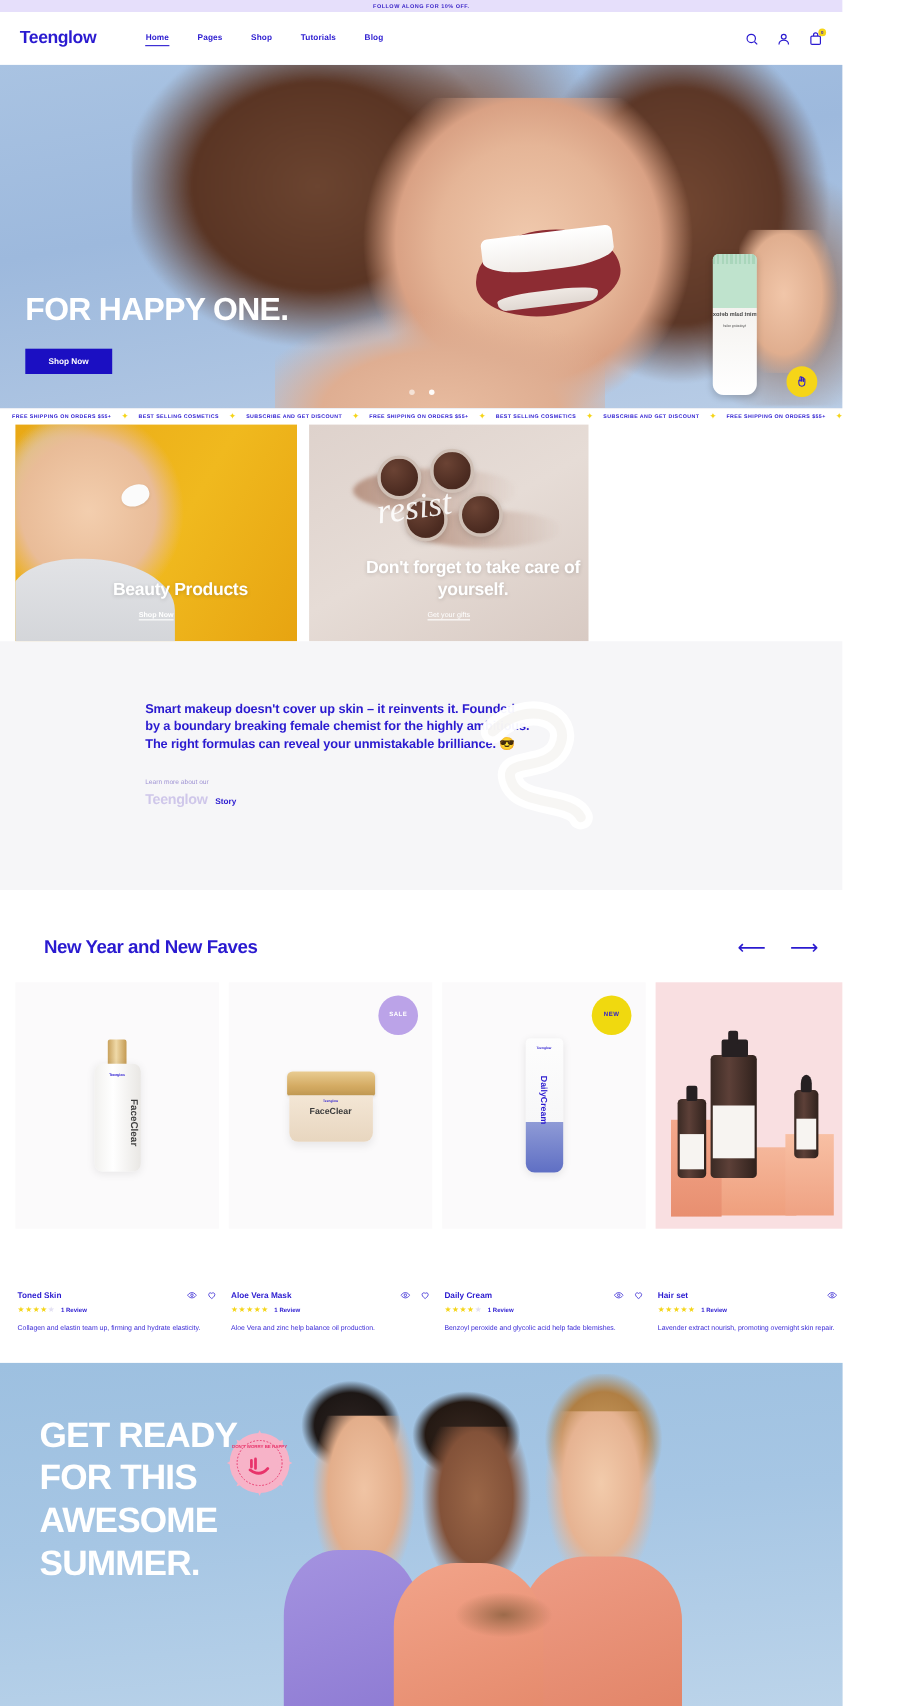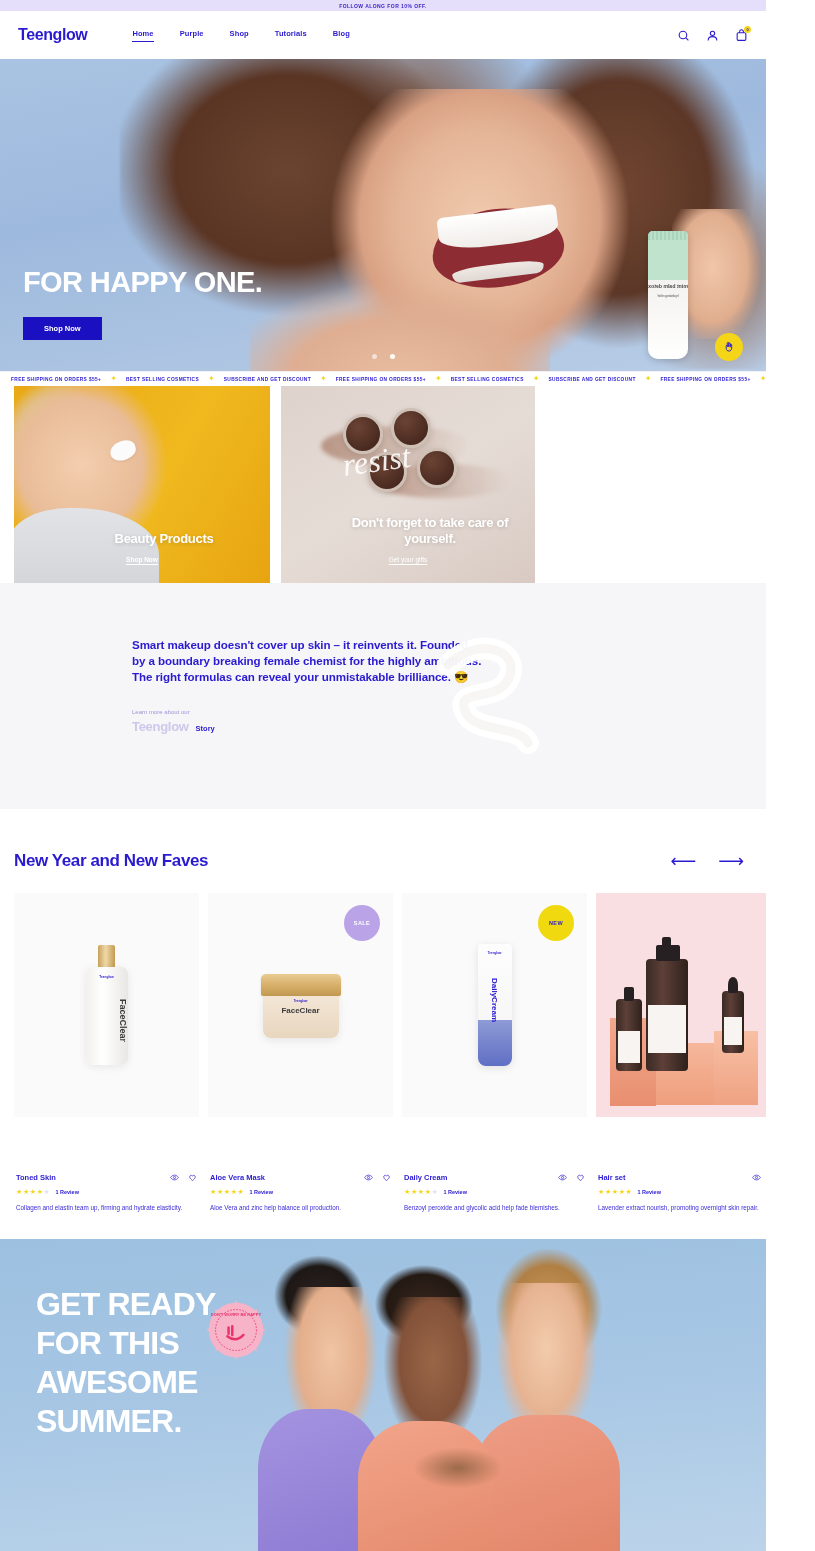--- a/index.html
+++ b/index.html
@@ -197,21 +197,21 @@
   .cat-c-arm {
     position:absolute; left:30px; top:60px; width:200px; height:70px;
     background:radial-gradient(ellipse 55% 40% at 50% 50%, #c48f6c 0%, rgba(196,143,108,0) 75%);
   }
   .cat-overlay {
     position:absolute; inset:0; display:flex; flex-direction:column;
     align-items:center; justify-content:flex-end; padding-bottom:20px;
     text-align:center; z-index:3;
   }
   .cat-title {
-    color:#ffffff; font-size:13px; font-weight:800; letter-spacing:-.3px;
+    color:#ffffff; font-size:16px; font-weight:800; letter-spacing:-.3px;
     line-height:1.25; text-shadow:0 1px 4px rgba(0,0,0,.18);padding-left:44px;
   }
   .cat-link {
     color:#ffffff; font-size:6.5px; margin-top:9px; text-decoration:underline;
     text-underline-offset:2px; cursor:pointer; font-weight:600;
   }
   .cat.b .cat-link { font-weight:400; }
 
   
   .story {
@@ -232,21 +232,21 @@
   .story-word { font-size:7.5px; font-weight:700; color:#2a1ad0; }
   .cream-swirl {
     position:absolute; right:218px; top:42px; width:120px; height:130px;
   }
 
   
   .prod-head {
     display:flex; align-items:center; justify-content:space-between;
     padding:42px 22px 0 14px;
   }
-  .prod-title { font-size:17px; font-weight:800; color:#2a1ad0; letter-spacing:-.4px; }
+  .prod-title { font-size:17px; font-weight:800; color:#2a1ad0; letter-spacing:-.4px;margin-left:26px; }
   .prod-arrows { display:flex; gap:22px; }
   .arrow-btn {
     background:none; border:none; cursor:pointer; color:#2a1ad0;
     font-size:18px; line-height:1; padding:0; font-family:inherit;
   }
   .prod-row {
     display:flex; gap:9px; padding:22px 0 0 14px; overflow:hidden;
   }
   .card { width:185px; flex:0 0 185px; }
   .card-img {
@@ -349,21 +349,21 @@
 <div class="page">
 
   <div class="announce">
     <span>FOLLOW ALONG FOR 10% OFF.</span>
   </div>
 
   <header class="header">
     <div class="logo">Teenglow</div>
     <nav class="nav">
       <a href="#" class="active">Home</a>
-      <a href="#">Purple</a>
+      <a href="#">Pages</a>
       <a href="#">Shop</a>
       <a href="#">Tutorials</a>
       <a href="#">Blog</a>
     </nav>
     <div class="header-icons">
       <span class="hicon">
         <svg viewBox="0 0 24 24" fill="none" stroke="currentColor" stroke-width="2">
           <circle cx="11" cy="11" r="7"></circle>
             <line x1="16.5" y1="16.5" x2="21" y2="21"></line>
         </svg>

